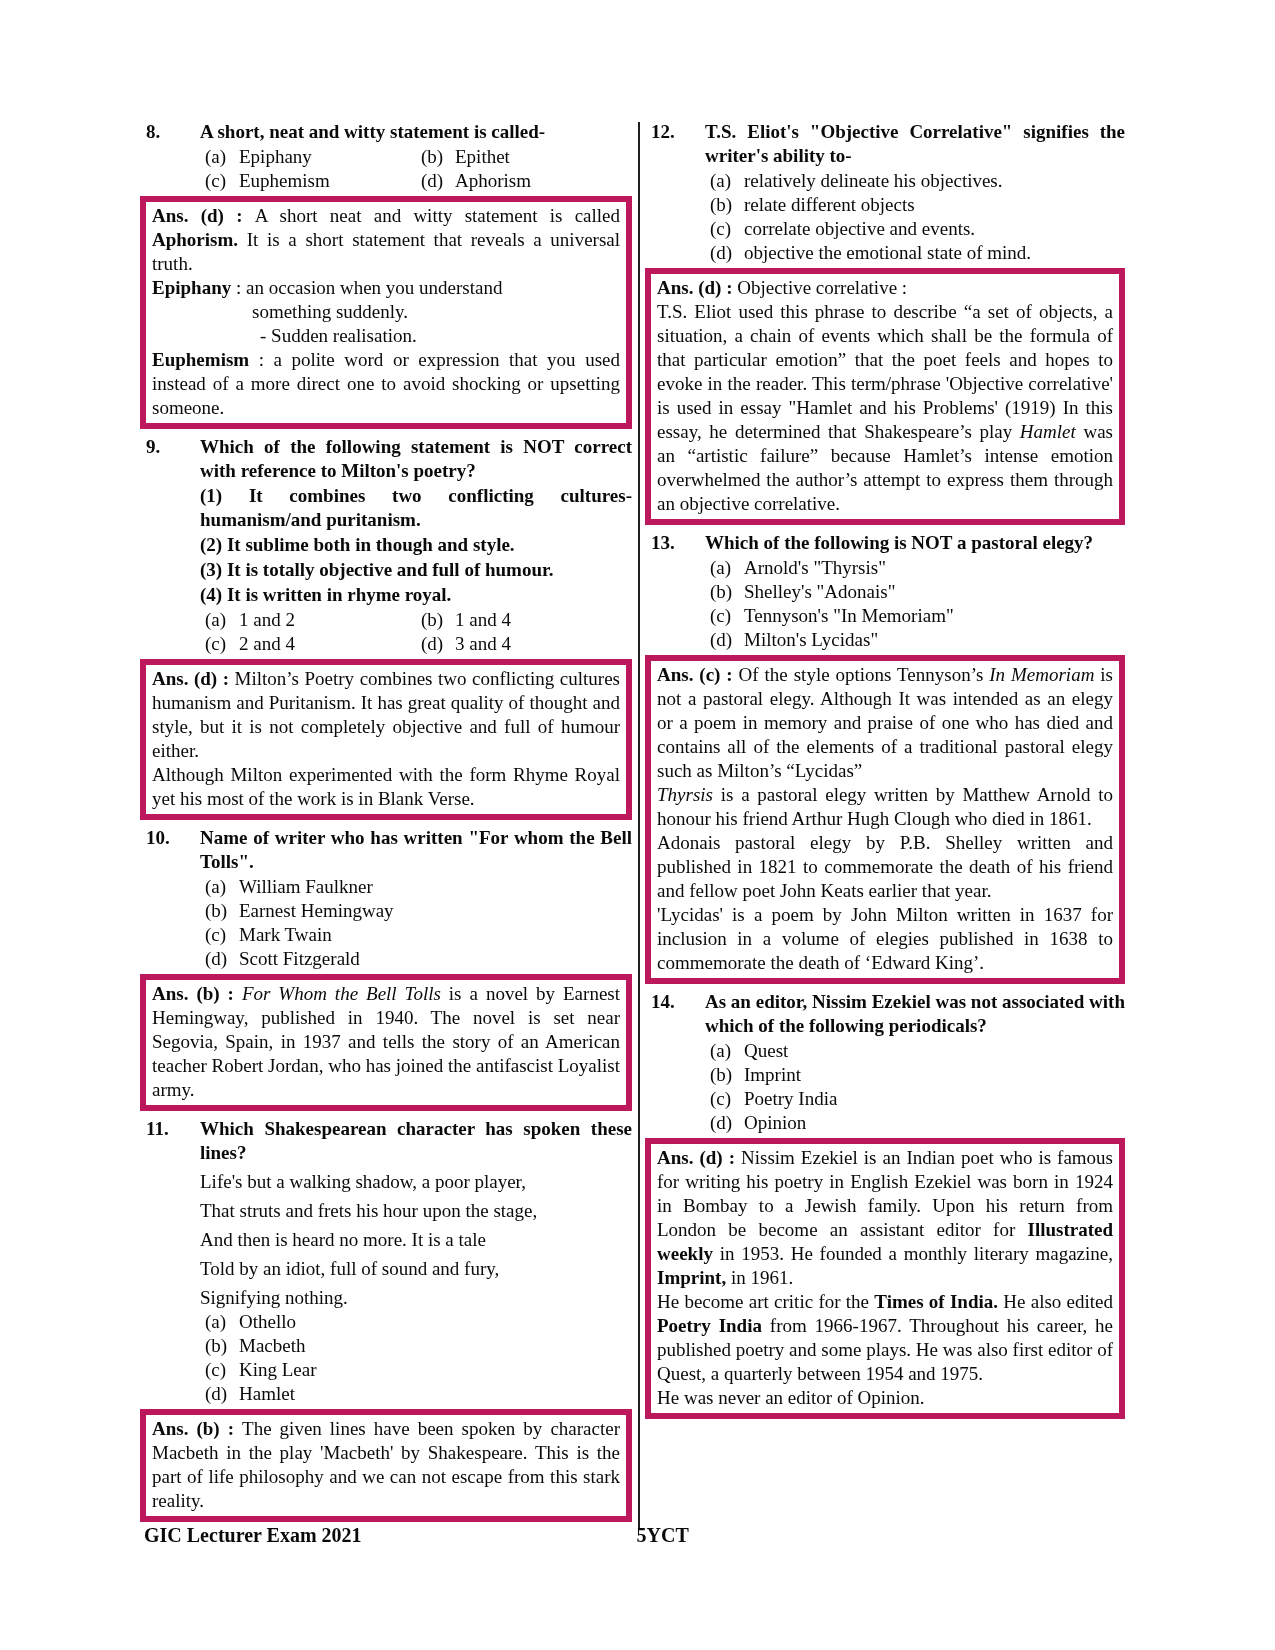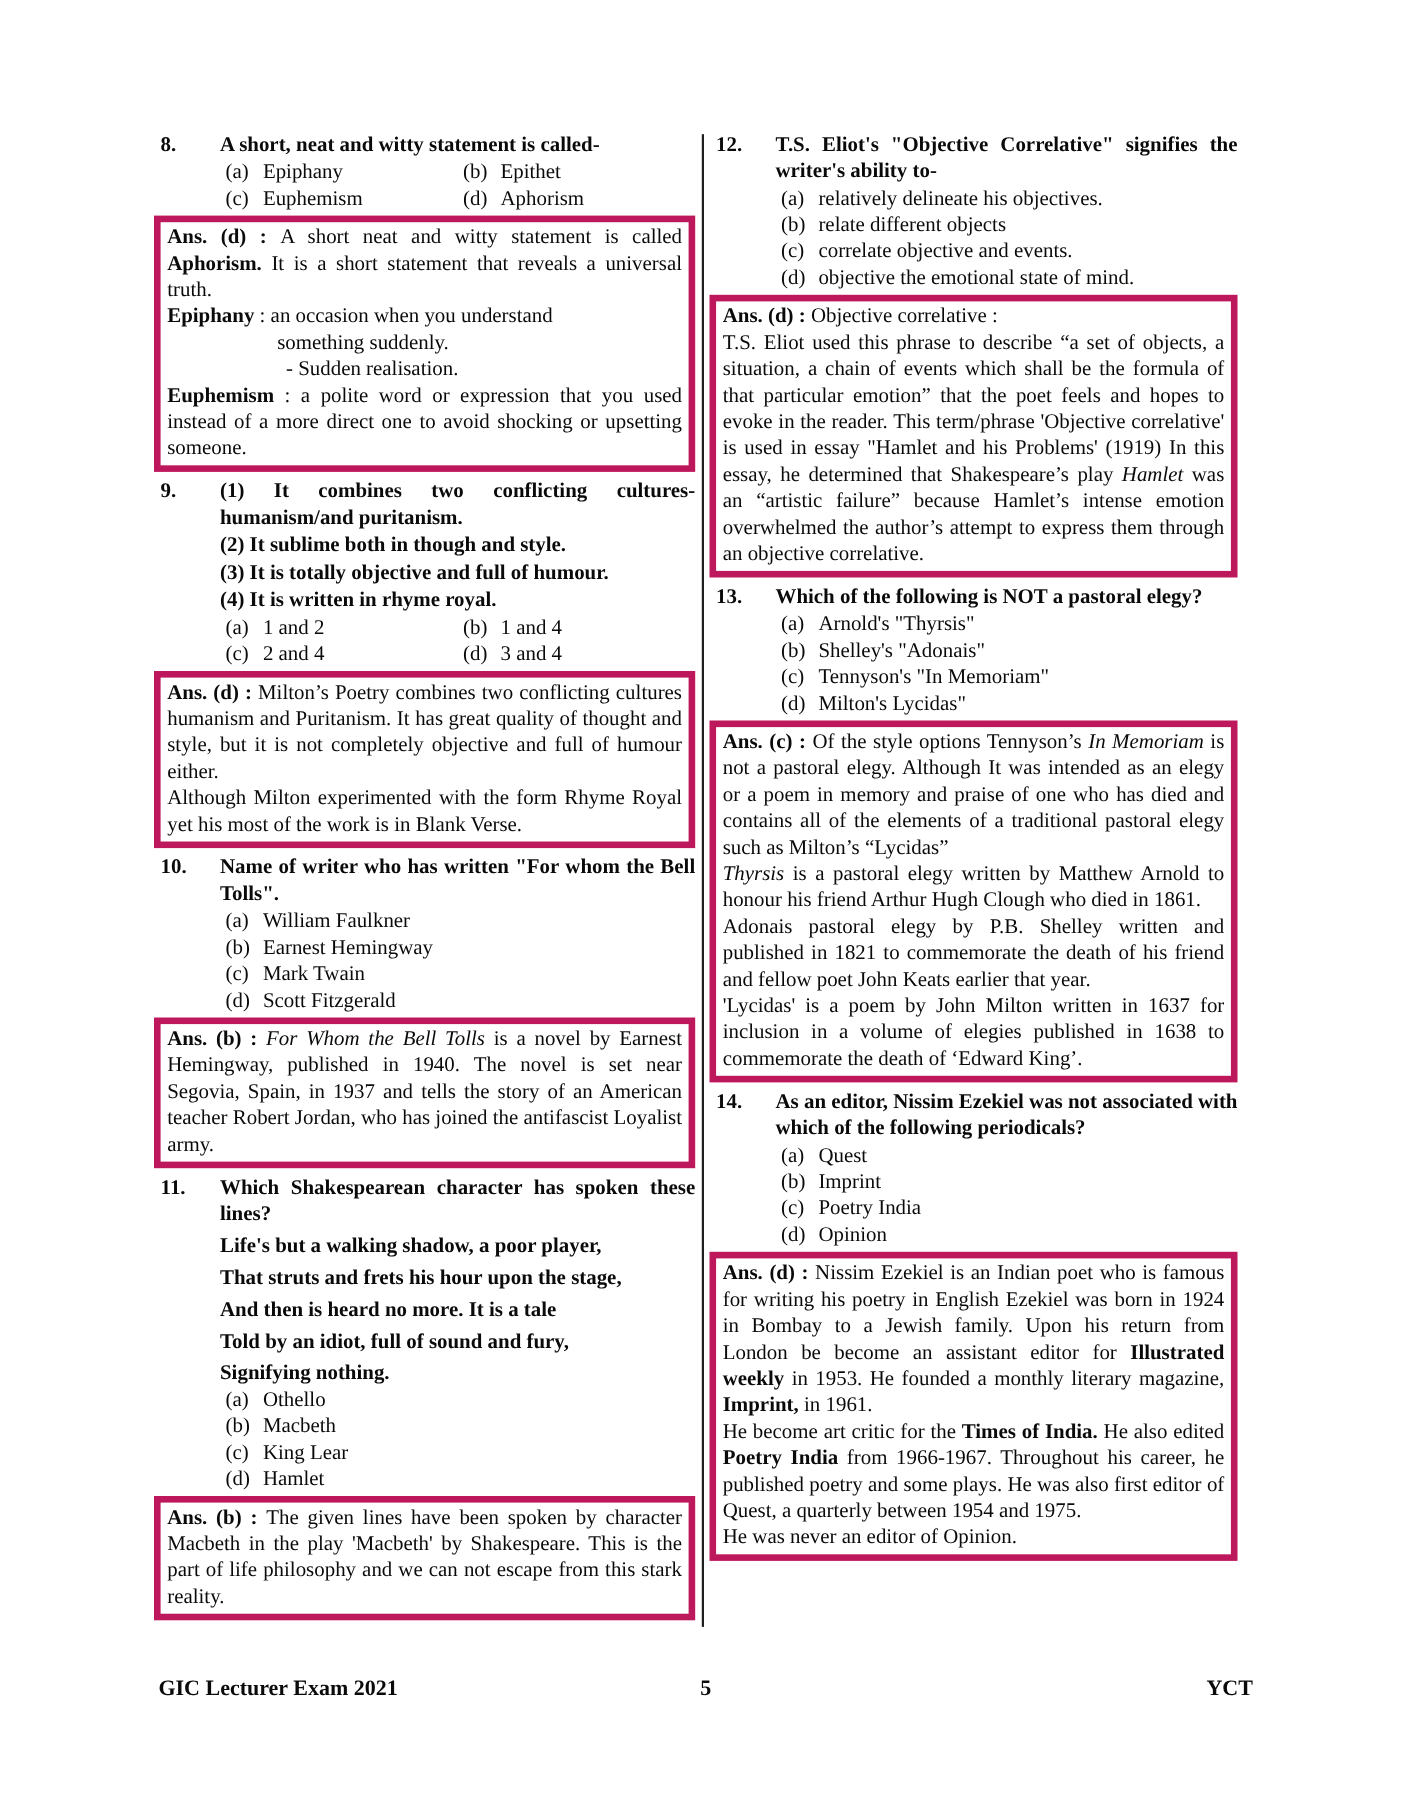--- a/index.html
+++ b/index.html
@@ -15,21 +15,21 @@
   .col{font-size:19px;line-height:24px;}
   .col-left{width:492px;flex:none;}
   .col-right{width:480px;flex:none;}
   .v-divider{width:2px;background:#1f1f1f;margin:4px 5px 0 6px;flex:none;}
 
   
   .q{display:flex;margin:2px 0 3px;}
   .q-num{width:60px;flex:none;font-weight:bold;padding-left:6px;box-sizing:border-box;}
   .q-body{flex:1;min-width:0;}
   .q-stem{font-weight:bold;text-align:justify;margin-bottom:1px;}
-  .q-line{font-weight:bold;margin-top:5px;}
+  .q-line{font-weight:normal;margin-top:5px;}
   .opt-grid{display:grid;grid-template-columns:1fr 1fr;}
   .opt{display:flex;padding-left:5px;}
   .opt-label{width:34px;flex:none;}
   .opt-text{flex:1;min-width:0;}
 
   
   .ans{
     border:6px solid #be185d;background:#fff;
     padding:2px 6px 3px 6px;margin:2px 0 6px;
   }
@@ -38,21 +38,21 @@
   .bold{font-weight:bold;}
   .ital{font-style:italic;}
 
   
   .footer{
     position:absolute;left:144px;top:1524px;width:995px;
     display:flex;align-items:baseline;font-weight:bold;font-size:20px;
   }
   .footer-left{flex:1;text-align:left;}
   .footer-center{flex:none;}
-  .footer-right{flex:1;text-align:right;}
+  .footer-right{flex:1;}
 </style>
 </head>
 <body>
 
 <div class="page">
   <div class="content">
     <div class="col col-left">
         <div class="q">
           <div class="q-num">8.</div>
           <div class="q-body">
@@ -80,20 +80,21 @@
         <div class="ans">
           <div class="ans-p just"><span class="bold">Ans. (d) : </span><span>A short neat and witty statement is called </span><span class="bold">Aphorism.</span><span> It is a short statement that reveals a universal truth.</span></div>
           <div class="ans-p"><span class="bold">Epiphany</span><span> : an occasion when you understand</span></div>
           <div class="ans-p" style="padding-left: 100px;"><span>something suddenly.</span></div>
           <div class="ans-p" style="padding-left: 108px;"><span>- Sudden realisation.</span></div>
           <div class="ans-p just"><span class="bold">Euphemism</span><span> : a polite word or expression that you used instead of a more direct one to avoid shocking or upsetting someone.</span></div>
         </div>
         <div class="q">
           <div class="q-num">9.</div>
           <div class="q-body">
+            <div class="q-stem">Which of the following statement is NOT correct with reference to Milton's poetry?</div>
             <div class="q-stem">(1) It combines two conflicting cultures-humanism/and puritanism.</div>
             <div class="q-stem">(2) It sublime both in though and style.</div>
             <div class="q-stem">(3) It is totally objective and full of humour.</div>
             <div class="q-stem">(4) It is written in rhyme royal.</div>
             <div class="opt-grid">
               <div class="opt">
                 <span class="opt-label">(a)</span>
                 <span class="opt-text">1 and 2</span>
               </div>
               <div class="opt">

